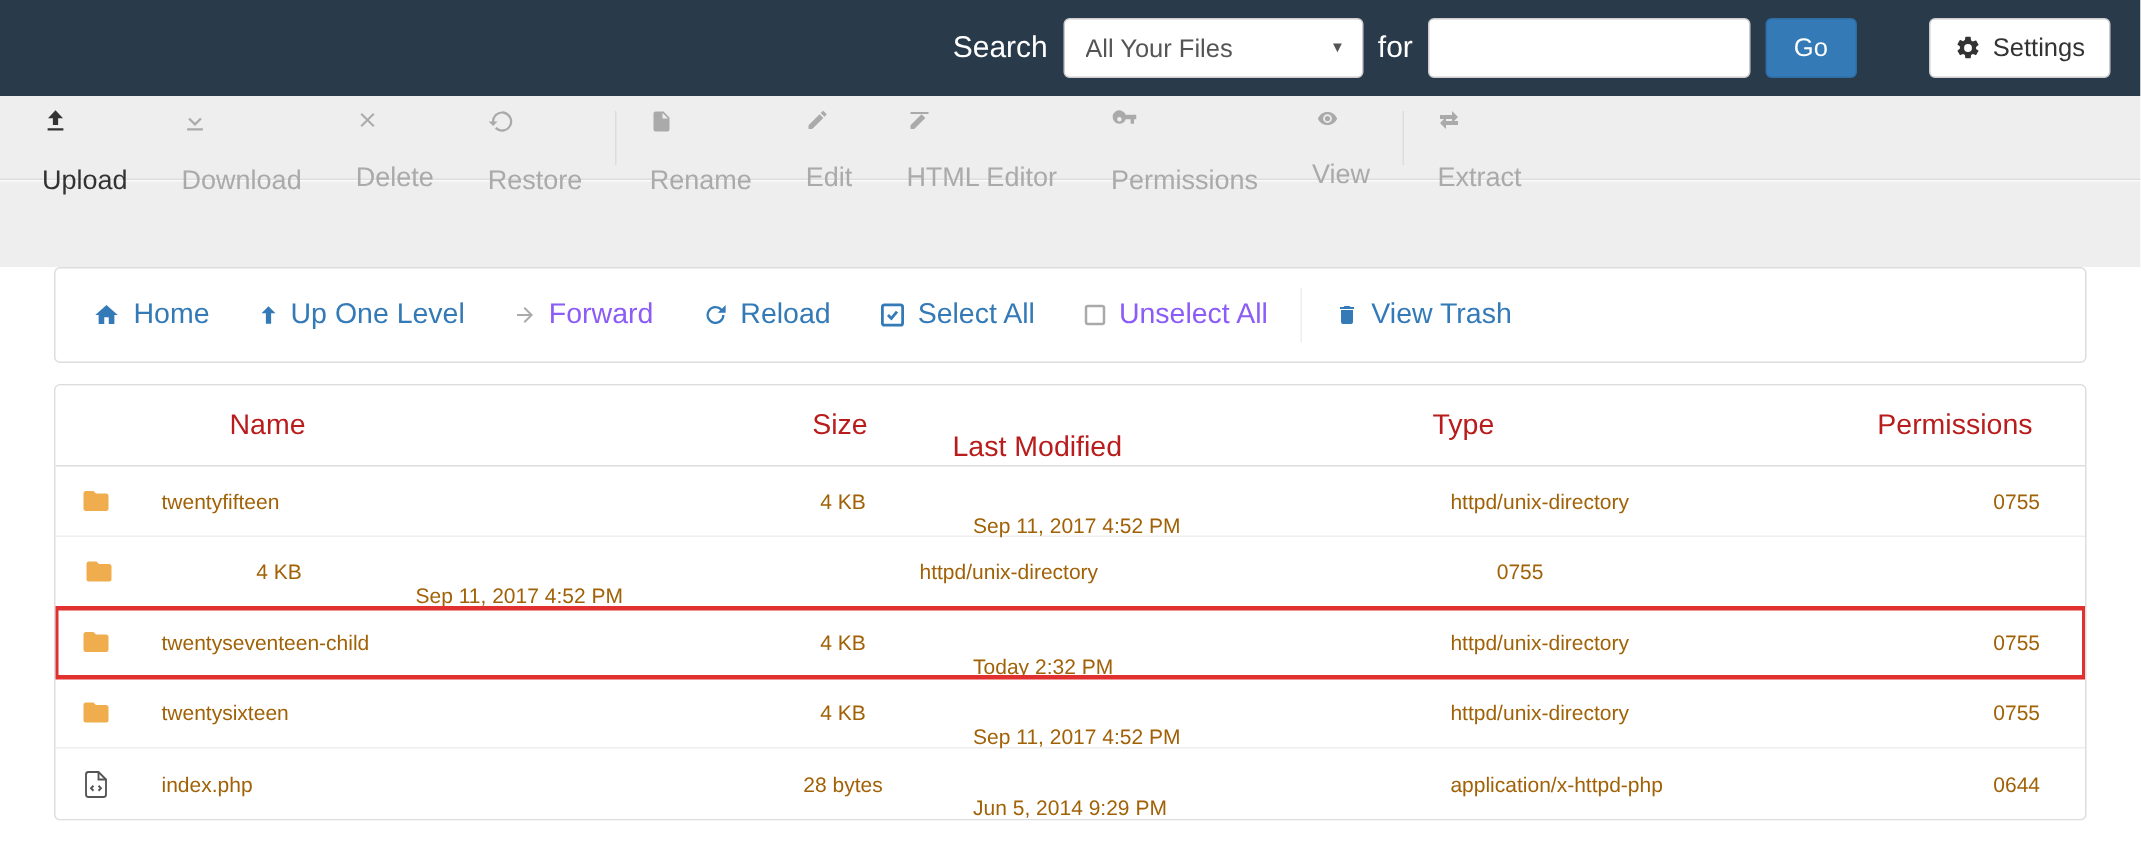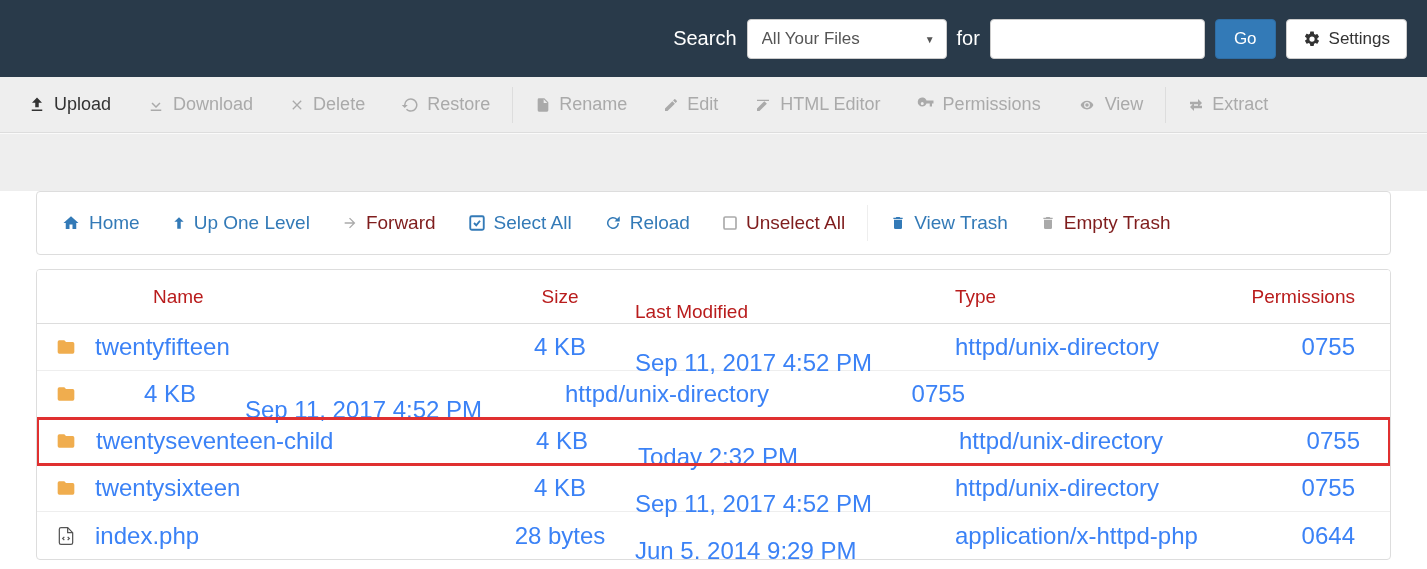--- a/index.html
+++ b/index.html
@@ -1,45 +1,45 @@
 <!DOCTYPE html>
 <html><head>
 <meta charset="utf-8">
 <style>
 * { box-sizing: border-box; margin: 0; padding: 0; }
 body { font-family: "Helvetica Neue", Helvetica, Arial, sans-serif; font-size: 16px; color: #333; background: #fff; width: 1427px; }
-.topbar { background: #293a4a; height: 77px; display: flex; align-items: center; justify-content: flex-end; padding: 0 20px; gap: 10px; }
+.topbar { background: #293a4a; height: 64px; display: flex; align-items: center; justify-content: flex-end; padding: 0 20px; gap: 10px; }
 .topbar-label { color: #fff; font-size: 20px; }
 .search-select { height: 40px; width: 200px; background: #fff; border: 1px solid #ccc; border-radius: 4px; padding: 0 30px 0 14px; font-size: 17px; color: #555; appearance: none; position: relative; }
 .select-wrap { position: relative; }
 .select-wrap::after { content: "▼"; font-size: 10px; color: #555; position: absolute; right: 12px; top: 50%; transform: translateY(-50%); pointer-events: none; }
 .search-input { height: 40px; width: 215px; background: #fff; border: 1px solid #ccc; border-radius: 4px; padding: 0 10px; font-size: 16px; }
 .go-btn { height: 40px; background: #337ab7; color: #fff; border: 1px solid #2e6da4; border-radius: 4px; padding: 0 18px; font-size: 17px; cursor: pointer; }
-.settings-btn { height: 40px; background: #fff; border: 1px solid #ccc; border-radius: 4px; padding: 0 16px; font-size: 17px; cursor: pointer; display: flex; align-items: center; gap: 8px; color: #333; }
+.settings-btn { height: 40px; background: #fff; border: 1px solid #ccc; border-radius: 4px; padding: 0 16px; font-size: 17px; cursor: pointer; display: flex; align-items: center; gap: 8px; color: #333; margin-left: 38px; }
 .toolbar { background: #eee; border-bottom: 1px solid #ddd; height: 56px; display: flex; align-items: center; padding: 0 10px; }
-.toolbar-item { display: flex; align-items: center; gap: 8px; padding: 0 18px; font-size: 18px; color: #aaa; cursor: pointer; height: 40px; }
+.toolbar-item { display: flex; align-items: flex-start; gap: 20px; padding: 0 18px; font-size: 18px; color: #aaa; cursor: pointer; height: 40px; flex-direction: column; }
 .toolbar-item.active { color: #333; }
 .toolbar-sep { width: 1px; height: 36px; background: #ddd; margin: 0 4px; }
 .spacer { height: 60px; background: #eee; border-top: 1px solid #fafafa; }
 .content { padding: 0 36px 0 36px; background: #fff; }
 .navbar { border: 1px solid #ddd; border-radius: 4px; height: 64px; display: flex; align-items: center; padding: 0 8px; margin-top: -2px; background: #fff; }
 .nav-item { display: flex; align-items: center; gap: 8px; padding: 0 16px; font-size: 19px; cursor: pointer; height: 40px; }
 .nav-item.blue { color: #337ab7; }
-.nav-item.gray { color: #7f1d1d; }
+.nav-item.gray { color: #8b5cf6; }
 .nav-sep { width: 1px; height: 36px; background: #eee; margin: 0 6px; }
 .table { margin-top: 14px; border: 1px solid #ddd; border-radius: 4px; overflow: hidden; }
 .thead { display: flex; background: #fff; border-bottom: 1px solid #ddd; height: 54px; align-items: center; }
 .th { color: #b91c1c; font-size: 19px; cursor: pointer; }
 .col-icon { width: 58px; }
 .col-name { width: 390px; padding-left: 0; }
 .col-size { width: 150px; text-align: center; }
 .col-mod { width: 310px; text-align: left; margin-top: 31px; }
 .col-type { width: 260px; padding-left: 10px; }
 .col-perm { width: 180px; text-align: right; padding-right: 30px; }
-.trow { display: flex; align-items: center; height: 47px; border-bottom: 1px solid #eee; font-size: 24px; color: #3b82f6; }
+.trow { display: flex; align-items: center; height: 47px; border-bottom: 1px solid #eee; font-size: 14px; color: #a16207; gap: 16px; }
 .trow:last-child { border-bottom: none; }
 .trow .col-icon { display: flex; align-items: center; justify-content: center; }
 .trow.highlighted { outline: 3px solid #e03030; outline-offset: -2px; justify-content: space-between; }
 .icon { display: inline-flex; }
 svg { display: block; }
 .th.col-name { padding-left: 58px; }
 .th.col-perm { text-align: right; }
 </style>
 </head>
 <body>
@@ -171,59 +171,51 @@
     <div class="nav-item gray">
       <span class="icon">
           <svg width="16" height="16" viewBox="0 0 24 24" fill="#aaa">
             <path d="M4 13h12.17l-5.59 5.59L12 20l8-8-8-8-1.41 1.41L16.17 11H4z"></path>
           </svg>
         </span>
       <span>Forward</span>
     </div>
     <div class="nav-item blue">
       <span class="icon">
+          <svg width="18" height="18" viewBox="0 0 24 24" fill="#337ab7">
+            <path d="M17.65 6.35A8 8 0 1 0 20 12h-2a6 6 0 1 1-1.76-4.24L14 10h7V3l-3.35 3.35z"></path>
+          </svg>
+        </span>
+      <span>Reload</span>
+    </div>
+    <div class="nav-item blue">
+      <span class="icon">
           <svg width="18" height="18" viewBox="0 0 24 24" fill="none" stroke="#337ab7" stroke-width="2.5">
             <rect x="3" y="3" width="18" height="18" rx="2"></rect>
             <path d="M8 12l3 3 5-6"></path>
           </svg>
         </span>
       <span>Select All</span>
     </div>
-    <div class="nav-item blue">
-      <span class="icon">
-          <svg width="18" height="18" viewBox="0 0 24 24" fill="#337ab7">
-            <path d="M17.65 6.35A8 8 0 1 0 20 12h-2a6 6 0 1 1-1.76-4.24L14 10h7V3l-3.35 3.35z"></path>
-          </svg>
-        </span>
-      <span>Reload</span>
-    </div>
     <div class="nav-item gray">
       <span class="icon">
           <svg width="16" height="16" viewBox="0 0 24 24" fill="none" stroke="#aaa" stroke-width="2.5">
             <rect x="3" y="3" width="18" height="18" rx="2"></rect>
           </svg>
         </span>
       <span>Unselect All</span>
     </div>
     <div class="nav-sep"></div>
     <div class="nav-item blue">
       <span class="icon">
           <svg width="16" height="18" viewBox="0 0 24 24" fill="#337ab7">
             <path d="M6 19a2 2 0 0 0 2 2h8a2 2 0 0 0 2-2V7H6v12zM19 4h-3.5l-1-1h-5l-1 1H5v2h14V4z"></path>
           </svg>
         </span>
       <span>View Trash</span>
-    </div>
-    <div class="nav-item gray">
-      <span class="icon">
-          <svg width="16" height="18" viewBox="0 0 24 24" fill="#aaa">
-            <path d="M6 19a2 2 0 0 0 2 2h8a2 2 0 0 0 2-2V7H6v12zM19 4h-3.5l-1-1h-5l-1 1H5v2h14V4z"></path>
-          </svg>
-        </span>
-      <span>Empty Trash</span>
     </div>
   </div>
 
   <div class="table">
     <div class="thead">
       <div class="th col-icon"></div>
       <div class="th col-name">Name</div>
       <div class="th col-size">Size</div>
       <div class="th col-mod">Last Modified</div>
       <div class="th col-type">Type</div>

